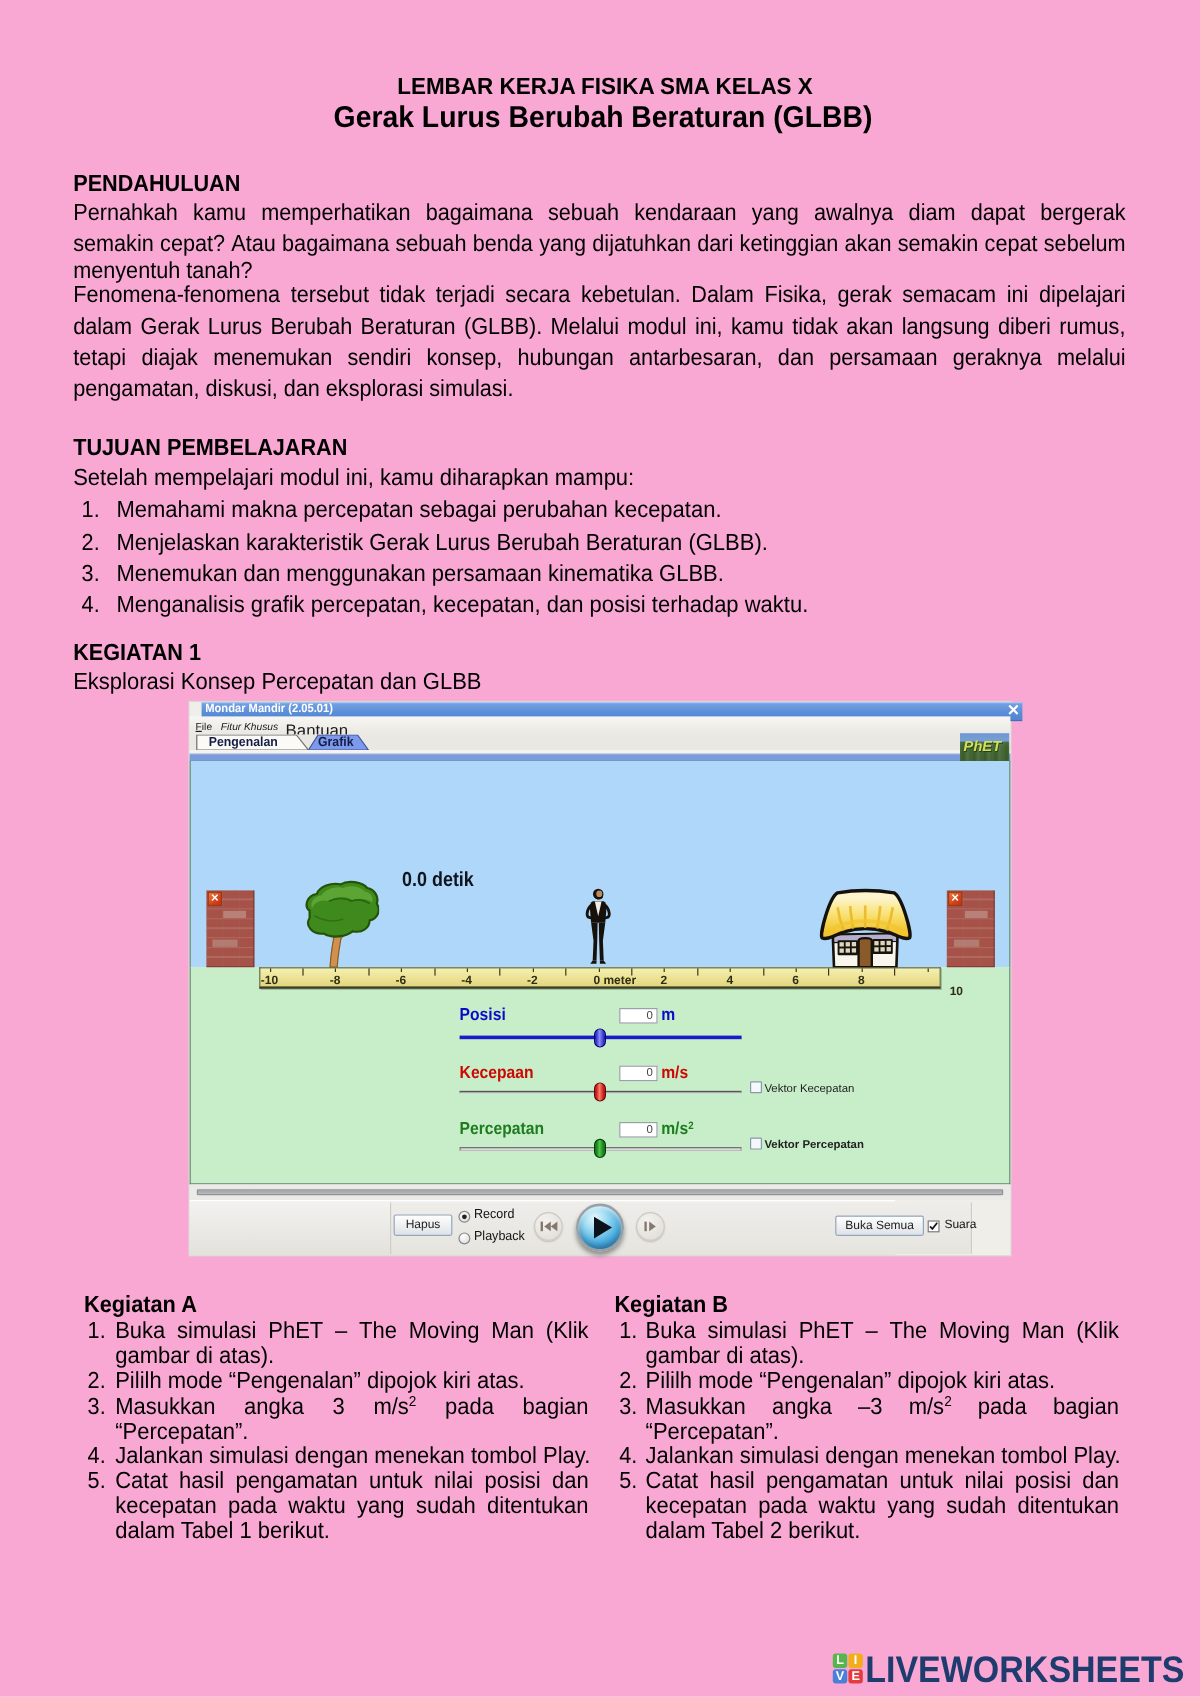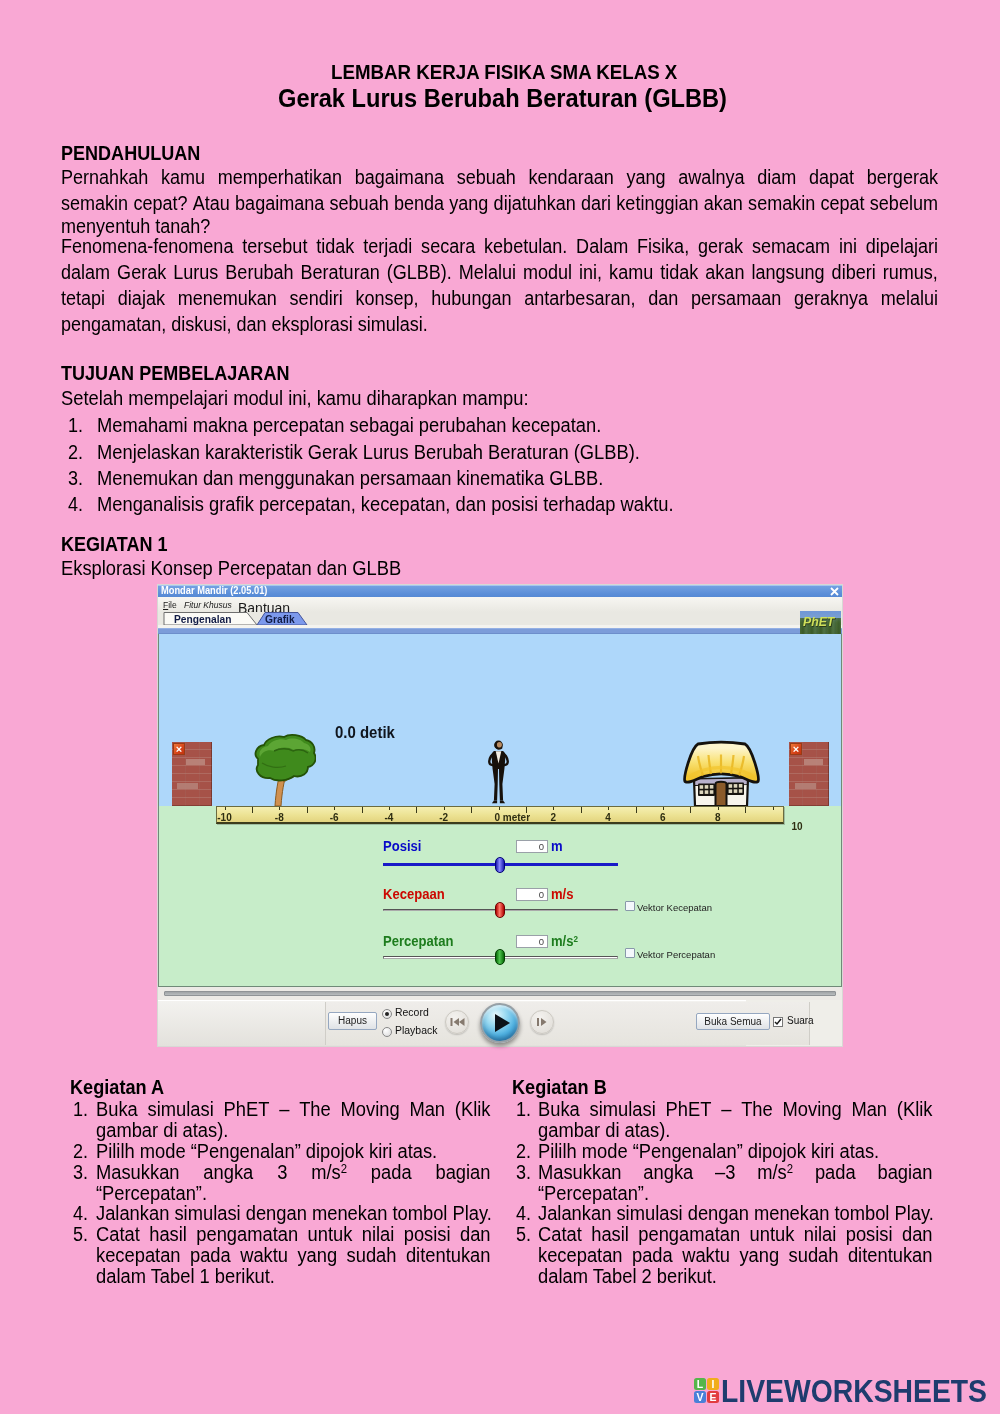--- a/index.html
+++ b/index.html
@@ -92,21 +92,21 @@
 <div class="abs" style="left:67.5px; top:440.6px; font-size:19.4px; line-height:22.3px; color:#000; transform:scaleX(0.93); transform-origin:0 0; white-space:nowrap;">2.</div>
 <div class="abs" style="left:96.5px; top:440.6px; font-size:19.4px; line-height:22.3px; color:#000; transform:scaleX(0.945); transform-origin:0 0; white-space:nowrap;">Menjelaskan karakteristik Gerak Lurus Berubah Beraturan (GLBB).</div>
 <div class="abs" style="left:67.5px; top:466.9px; font-size:19.4px; line-height:22.3px; color:#000; transform:scaleX(0.93); transform-origin:0 0; white-space:nowrap;">3.</div>
 <div class="abs" style="left:96.5px; top:466.9px; font-size:19.4px; line-height:22.3px; color:#000; transform:scaleX(0.945); transform-origin:0 0; white-space:nowrap;">Menemukan dan menggunakan persamaan kinematika GLBB.</div>
 <div class="abs" style="left:67.5px; top:493.2px; font-size:19.4px; line-height:22.3px; color:#000; transform:scaleX(0.93); transform-origin:0 0; white-space:nowrap;">4.</div>
 <div class="abs" style="left:96.5px; top:493.2px; font-size:19.4px; line-height:22.3px; color:#000; transform:scaleX(0.945); transform-origin:0 0; white-space:nowrap;">Menganalisis grafik percepatan, kecepatan, dan posisi terhadap waktu.</div>
 <div class="abs" style="left:61px; top:533.3px; font-size:19.4px; line-height:22.3px; color:#000; font-weight:bold; transform:scaleX(0.93); transform-origin:0 0; white-space:nowrap;">KEGIATAN 1</div>
 <div class="abs" style="left:61px; top:557.4px; font-size:19.4px; line-height:22.3px; color:#000; transform:scaleX(0.945); transform-origin:0 0; white-space:nowrap;">Eksplorasi Konsep Percepatan dan GLBB</div>
 <div class="abs" id="sim" style="left:158px; top:585px; width:684px; height:461px; background:#efeee9; box-shadow:0 0 0 1px #d8d8d4;">
 
-  <div class="abs" style="left:0;top:0;width:684px;height:16px;background:linear-gradient(#76a3e2 0%,#5b8ed8 55%,#4f83cf 100%);box-shadow:inset 0 1px 0 #a8c6ee, inset 0 -1px 0 #426fb2;">
+  <div class="abs" style="left:10px;top:0;width:684px;height:16px;background:linear-gradient(#76a3e2 0%,#5b8ed8 55%,#4f83cf 100%);box-shadow:inset 0 1px 0 #a8c6ee, inset 0 -1px 0 #426fb2;">
     <div class="abs" style="left:3px;top:0px;font-size:10px;line-height:12px;font-weight:bold;color:#fff;transform:scaleX(.93);transform-origin:0 0;white-space:nowrap;">Mondar Mandir (2.05.01)</div>
     <svg class="abs" style="right:3px;top:2px;" width="9" height="9">
           <path d="M1,1 L8,8 M8,1 L1,8" stroke="#fff" stroke-width="1.8"></path>
         </svg>
   </div>
 
   <div class="abs" style="left:0;top:12px;width:684px;height:15px;background:linear-gradient(#f7f6f2,#e9e8e2);font-size:9.5px;color:#1a1a1a;">
     <span class="abs" style="left:5px;top:2.5px;font-size:8.5px;"><u style="text-decoration-thickness:0.5px;text-underline-offset:1px;">F</u>ile</span>
     <span class="abs" style="left:26px;top:2.5px;font-size:8.5px;font-style:italic;">Fitur Khusus</span>
     <span class="abs" style="left:80px;top:2.5px;font-size:14px;">Bantuan</span>
@@ -254,21 +254,21 @@
 <div class="abs" style="left:224.5px;top:323.7px;width:235px;height:2.6px;background:#fff;border-top:1px solid #555;border-bottom:1px solid #aaa;border-left:1px solid #777;border-right:1px solid #999;"></div>
 <div class="abs hdl" style="left:336.5px;top:317.1px;background:linear-gradient(90deg,#b00000,#ff7a6a 45%,#b00000);border:1px solid #6e0000;"></div>
 <div class="abs cbx" style="left:467px;top:316.0px;"></div>
 <div class="abs" style="left:479px;top:316.5px;font-size:9.5px;color:#222;white-space:nowrap;">Vektor Kecepatan</div>
 <div class="abs" style="left:224.5px;top:348.2px;font-size:14.5px;font-weight:bold;color:#1d7c1d;transform:scaleX(.9);transform-origin:0 0;white-space:nowrap;">Percepatan</div>
 <div class="abs fieldbox" style="left:358px;top:349.8px;">0</div>
 <div class="abs" style="left:392.5px;top:348.2px;font-size:14.5px;font-weight:bold;color:#1d7c1d;transform:scaleX(.9);transform-origin:0 0;white-space:nowrap;">m/s<sup>2</sup></div>
 <div class="abs" style="left:224.5px;top:371.0px;width:235px;height:2.6px;background:#fff;border-top:1px solid #555;border-bottom:1px solid #aaa;border-left:1px solid #777;border-right:1px solid #999;"></div>
 <div class="abs hdl" style="left:336.5px;top:364.4px;background:linear-gradient(90deg,#056805,#4fc44f 45%,#056805);border:1px solid #003d00;"></div>
 <div class="abs cbx" style="left:467px;top:363.0px;"></div>
-<div class="abs" style="left:479px;top:363.5px;font-size:9.5px;color:#222;white-space:nowrap;">Vektor Percepatan</div>
+<div class="abs" style="left:479px;top:363.5px;font-size:9.5px;color:#222;white-space:nowrap;font-weight:bold;">Vektor Percepatan</div>
 
   <div class="abs" style="left:0;top:402px;width:684px;height:13px;background:#eceae6;">
     <div class="abs" style="left:6px;top:4px;width:672px;height:5px;background:linear-gradient(#9fa3a6,#b8bcbe);border:1px solid #8f9396;border-radius:1px;"></div>
   </div>
 
   <div class="abs" style="left:0;top:415px;width:588px;height:46px;background:linear-gradient(#f3f2ef,#e3e1dc);border-top:1px solid #fff;">
     <div class="abs" style="left:167px;top:1px;width:485px;height:43px;background:linear-gradient(#efedea,#e6e4de);border-left:1px solid #cfcdc7;border-right:1px solid #cfcdc7;"></div>
     <div class="abs btn" style="left:170px;top:11px;width:49px;height:18px;line-height:16px;">Hapus</div>
     <div class="abs radio sel" style="left:224px;top:8px;"></div>
     <div class="abs" style="left:237px;top:5px;font-size:11px;color:#111;transform:scaleX(.95);transform-origin:0 0;">Record</div>

